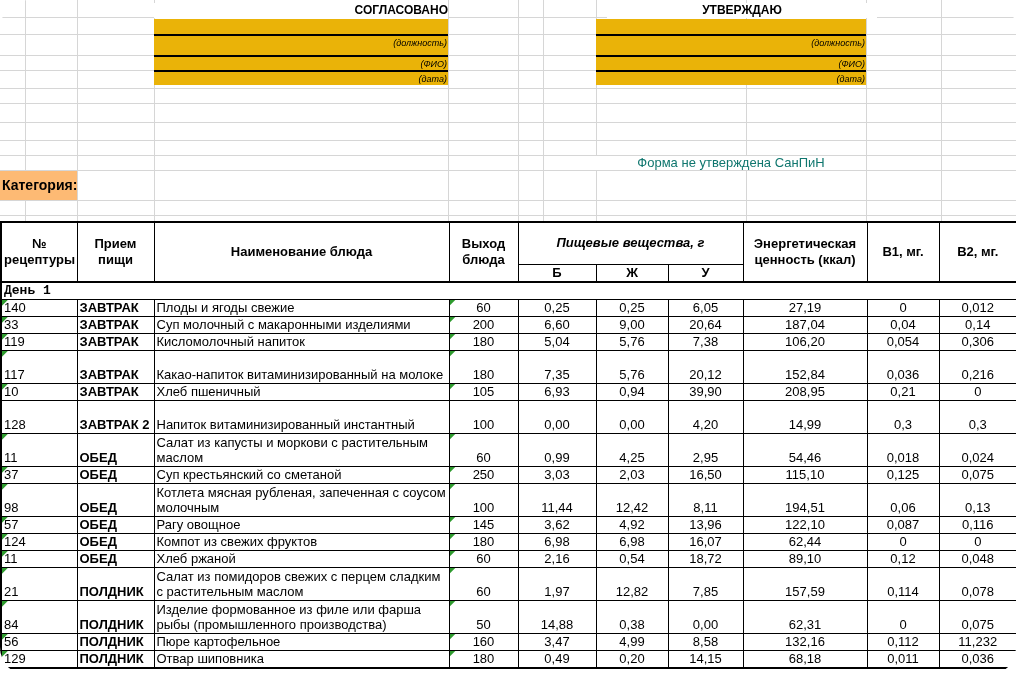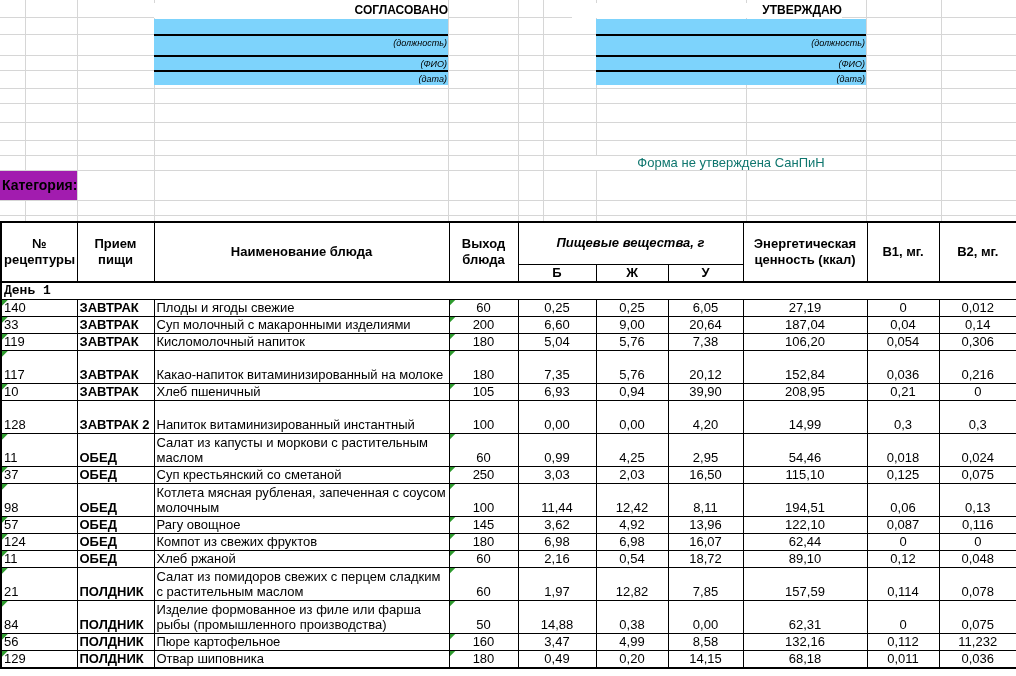--- a/index.html
+++ b/index.html
@@ -1,27 +1,27 @@
 <!DOCTYPE html>
 <html style="--mk: #2E9B2E;"><head>
 <meta charset="utf-8">
 <style>
   html,body{margin:0;padding:0;background:#fff;}
   .sheet{position:relative;width:1016px;height:676px;background:#fff;overflow:hidden;
-         font-family:"Liberation Sans",sans-serif;color:#000;}
+         font-family:"Liberation Sans",sans-serif;color:#000;border-radius:29px;}
   .gl-v{position:absolute;top:0;width:1px;height:221px;background:#d6d6d6;}
   .gl-h{position:absolute;left:0;width:1016px;height:1px;background:#d6d6d6;}
-  .blk{position:absolute;background:#7dd3fc;}
+  .blk{position:absolute;background:#eab308;}
   .sig-title{position:absolute;top:3px;height:15px;font-size:12px;font-weight:bold;
              text-align:right;background:#fff;line-height:15px;}
   .sig-line{position:absolute;left:0;width:100%;height:2px;background:#000;}
   .sig-label{position:absolute;right:1px;font-size:9px;font-style:italic;color:#000;}
   .note{position:absolute;text-align:center;font-size:13px;line-height:14px;background:#fff;}
   .cat-label{position:absolute;left:0;top:171px;width:77px;height:29px;line-height:29px;
-             font-size:14px;font-weight:bold;padding-left:2px;box-sizing:border-box;background:#a21caf;}
+             font-size:14px;font-weight:bold;padding-left:2px;box-sizing:border-box;background:#fdba74;}
   .cat-value{position:absolute;left:78px;top:171px;width:370px;height:29px;line-height:29px;
              font-size:14px;font-weight:bold;background:#fff;}
   .tblwrap{position:absolute;left:0;top:221px;}
   table{border-collapse:collapse;table-layout:fixed;width:1016px;font-size:13px;
         border:2px solid #000;}
   th,td{border:1px solid #000;padding:0 2px;overflow:hidden;box-sizing:border-box;}
   thead th{font-weight:bold;text-align:center;vertical-align:middle;line-height:1.25;
            border-bottom:2px solid #000;background:#fff;}
   th.h-nutr{border-bottom-width:1px;font-style:italic;}
   tr.hdr1 th{height:42px;}
@@ -61,21 +61,21 @@
       <div class="gl-h" style="top: 103px;"></div>
       <div class="gl-h" style="top: 122px;"></div>
       <div class="gl-h" style="top: 140px;"></div>
       <div class="gl-h" style="top: 155px;"></div>
       <div class="gl-h" style="top: 170px;"></div>
       <div class="gl-h" style="top: 200px;"></div>
       <div class="gl-h" style="top: 215px;"></div>
     </div>
 
   <div class="sig-title" style="left:154px;width:294px;">СОГЛАСОВАНО</div>
-  <div class="sig-title" style="left:572px;width:270px;">УТВЕРЖДАЮ</div>
+  <div class="sig-title" style="left:607px;width:270px;text-align:center;">УТВЕРЖДАЮ</div>
 
   <div class="blk" style="left:154px;top:19px;width:294px;height:66px;">
     <div class="sig-line" style="top:15px;"></div>
     <div class="sig-label" style="top:19px;">(должность)</div>
     <div class="sig-line" style="top:36px;"></div>
     <div class="sig-label" style="top:40px;">(ФИО)</div>
     <div class="sig-line" style="top:51px;"></div>
     <div class="sig-label" style="top:55px;">(дата)</div>
   </div>
 

